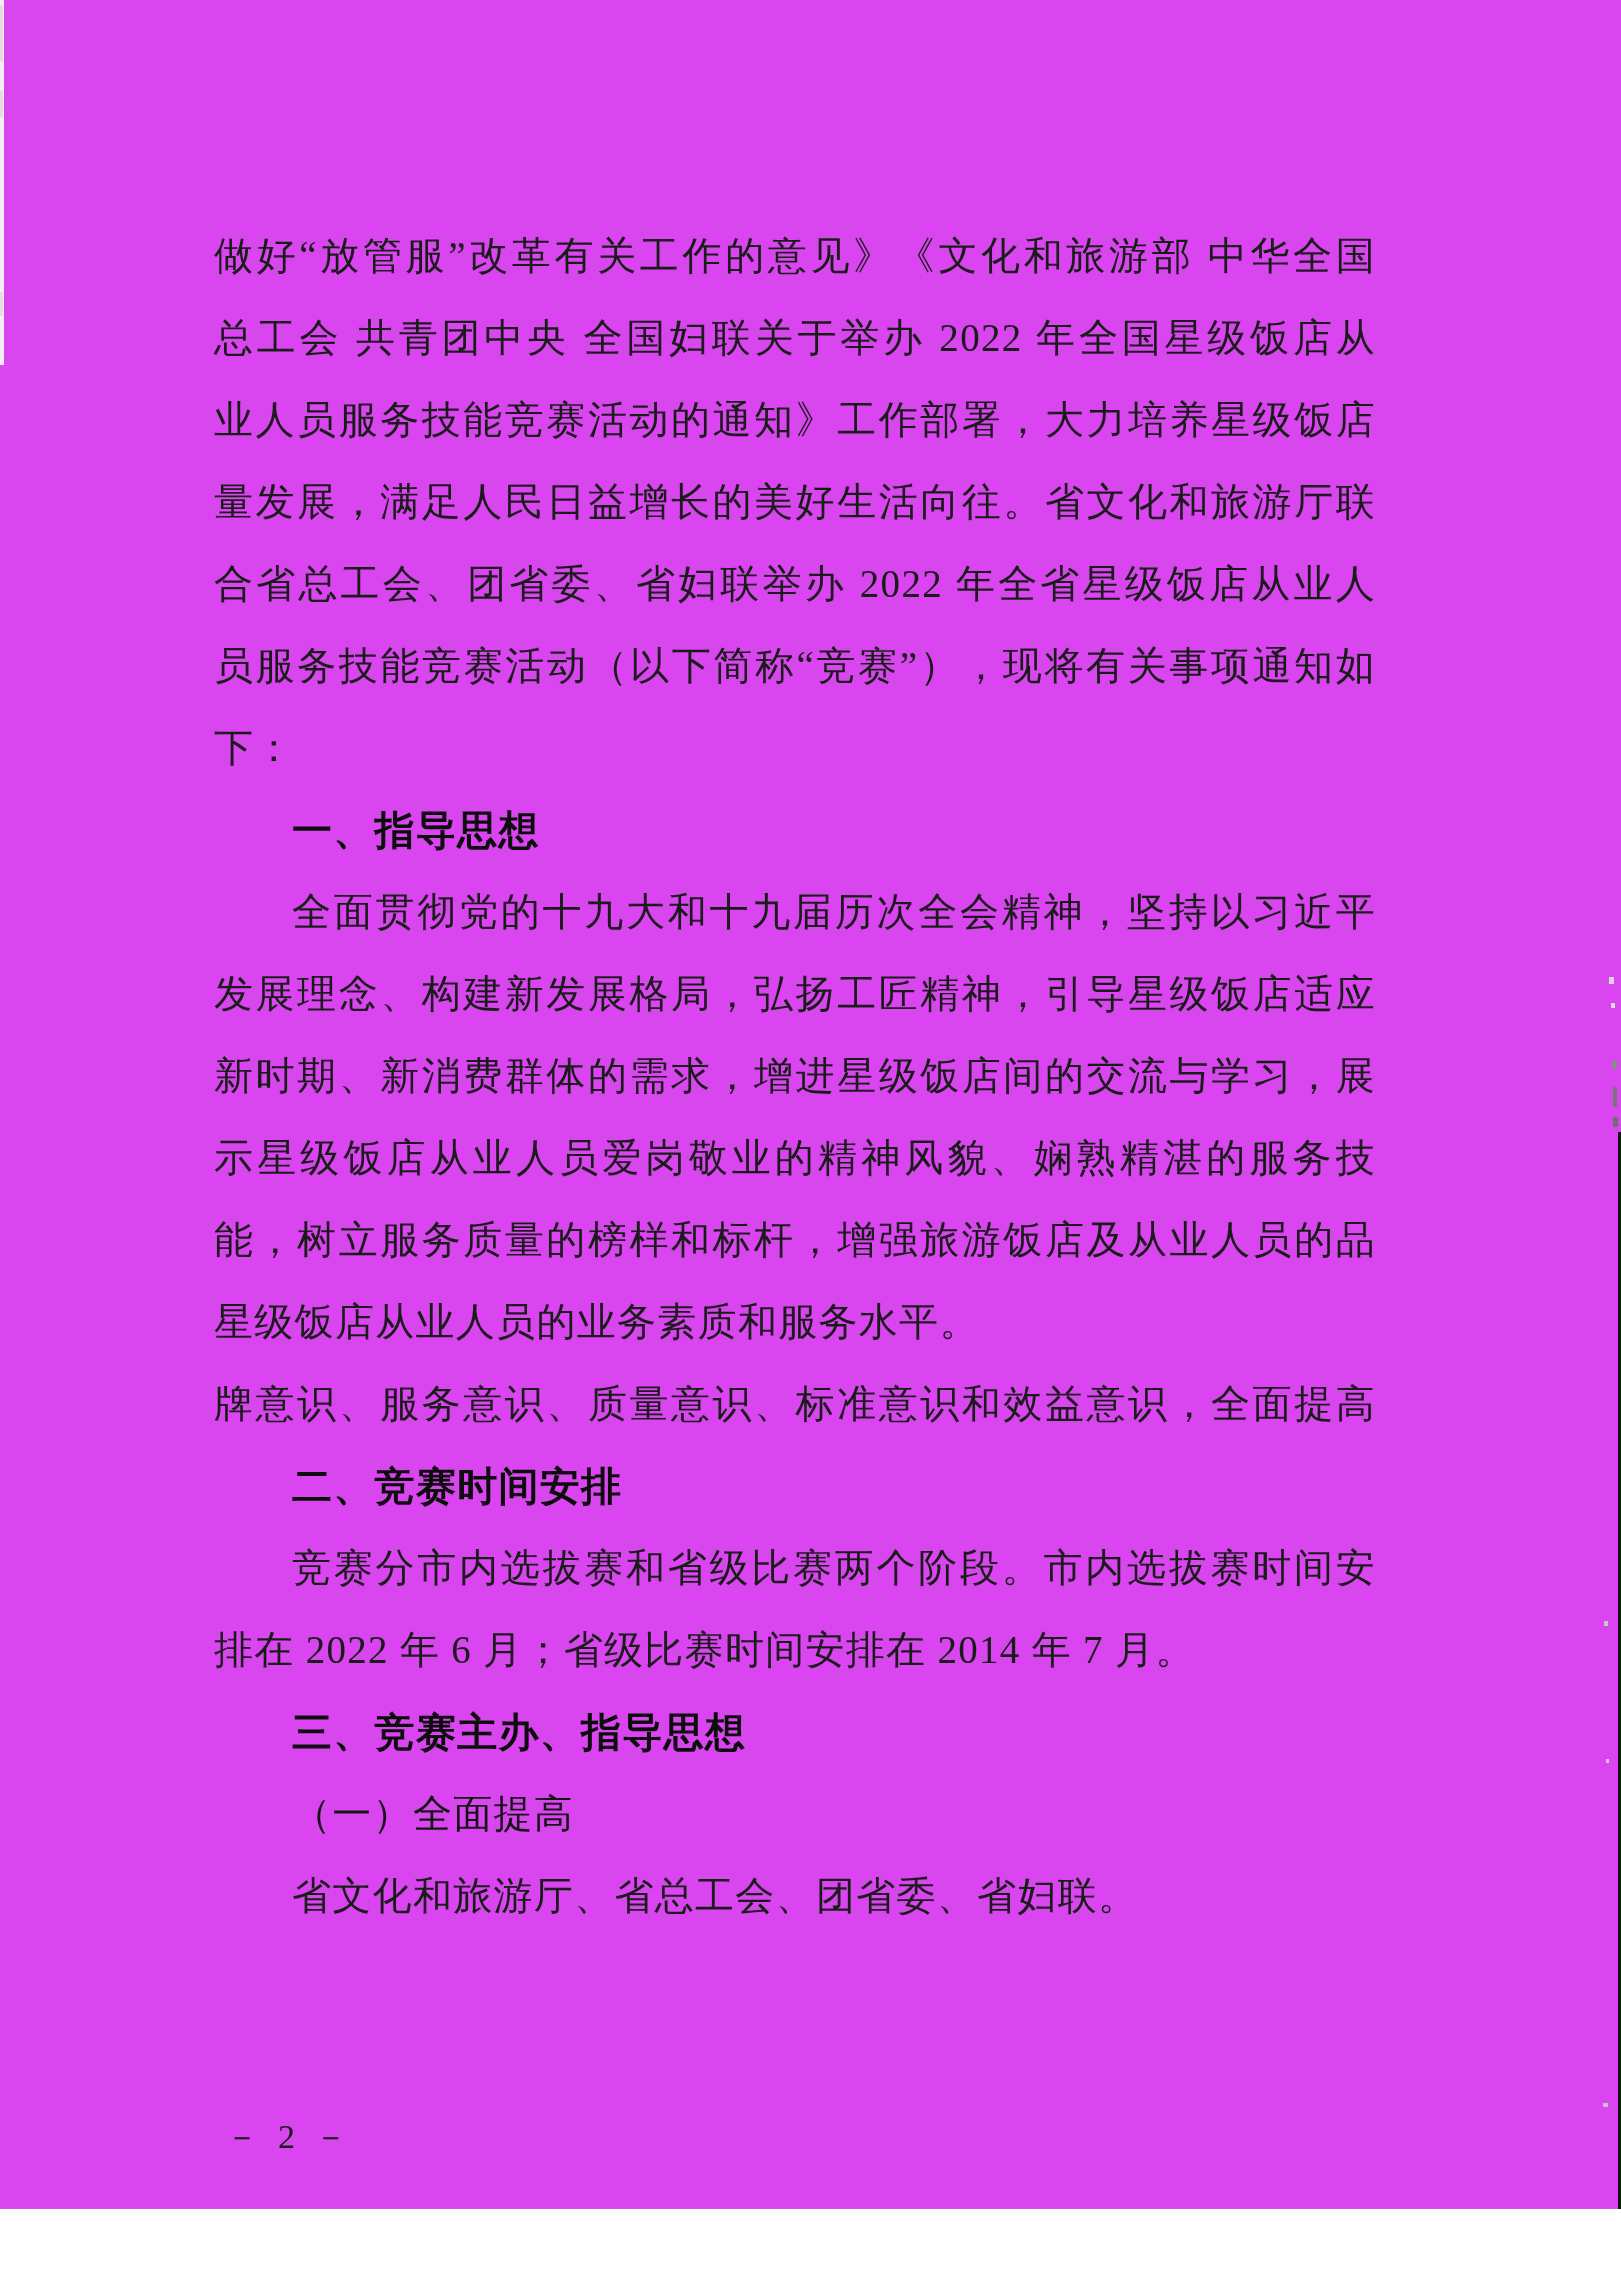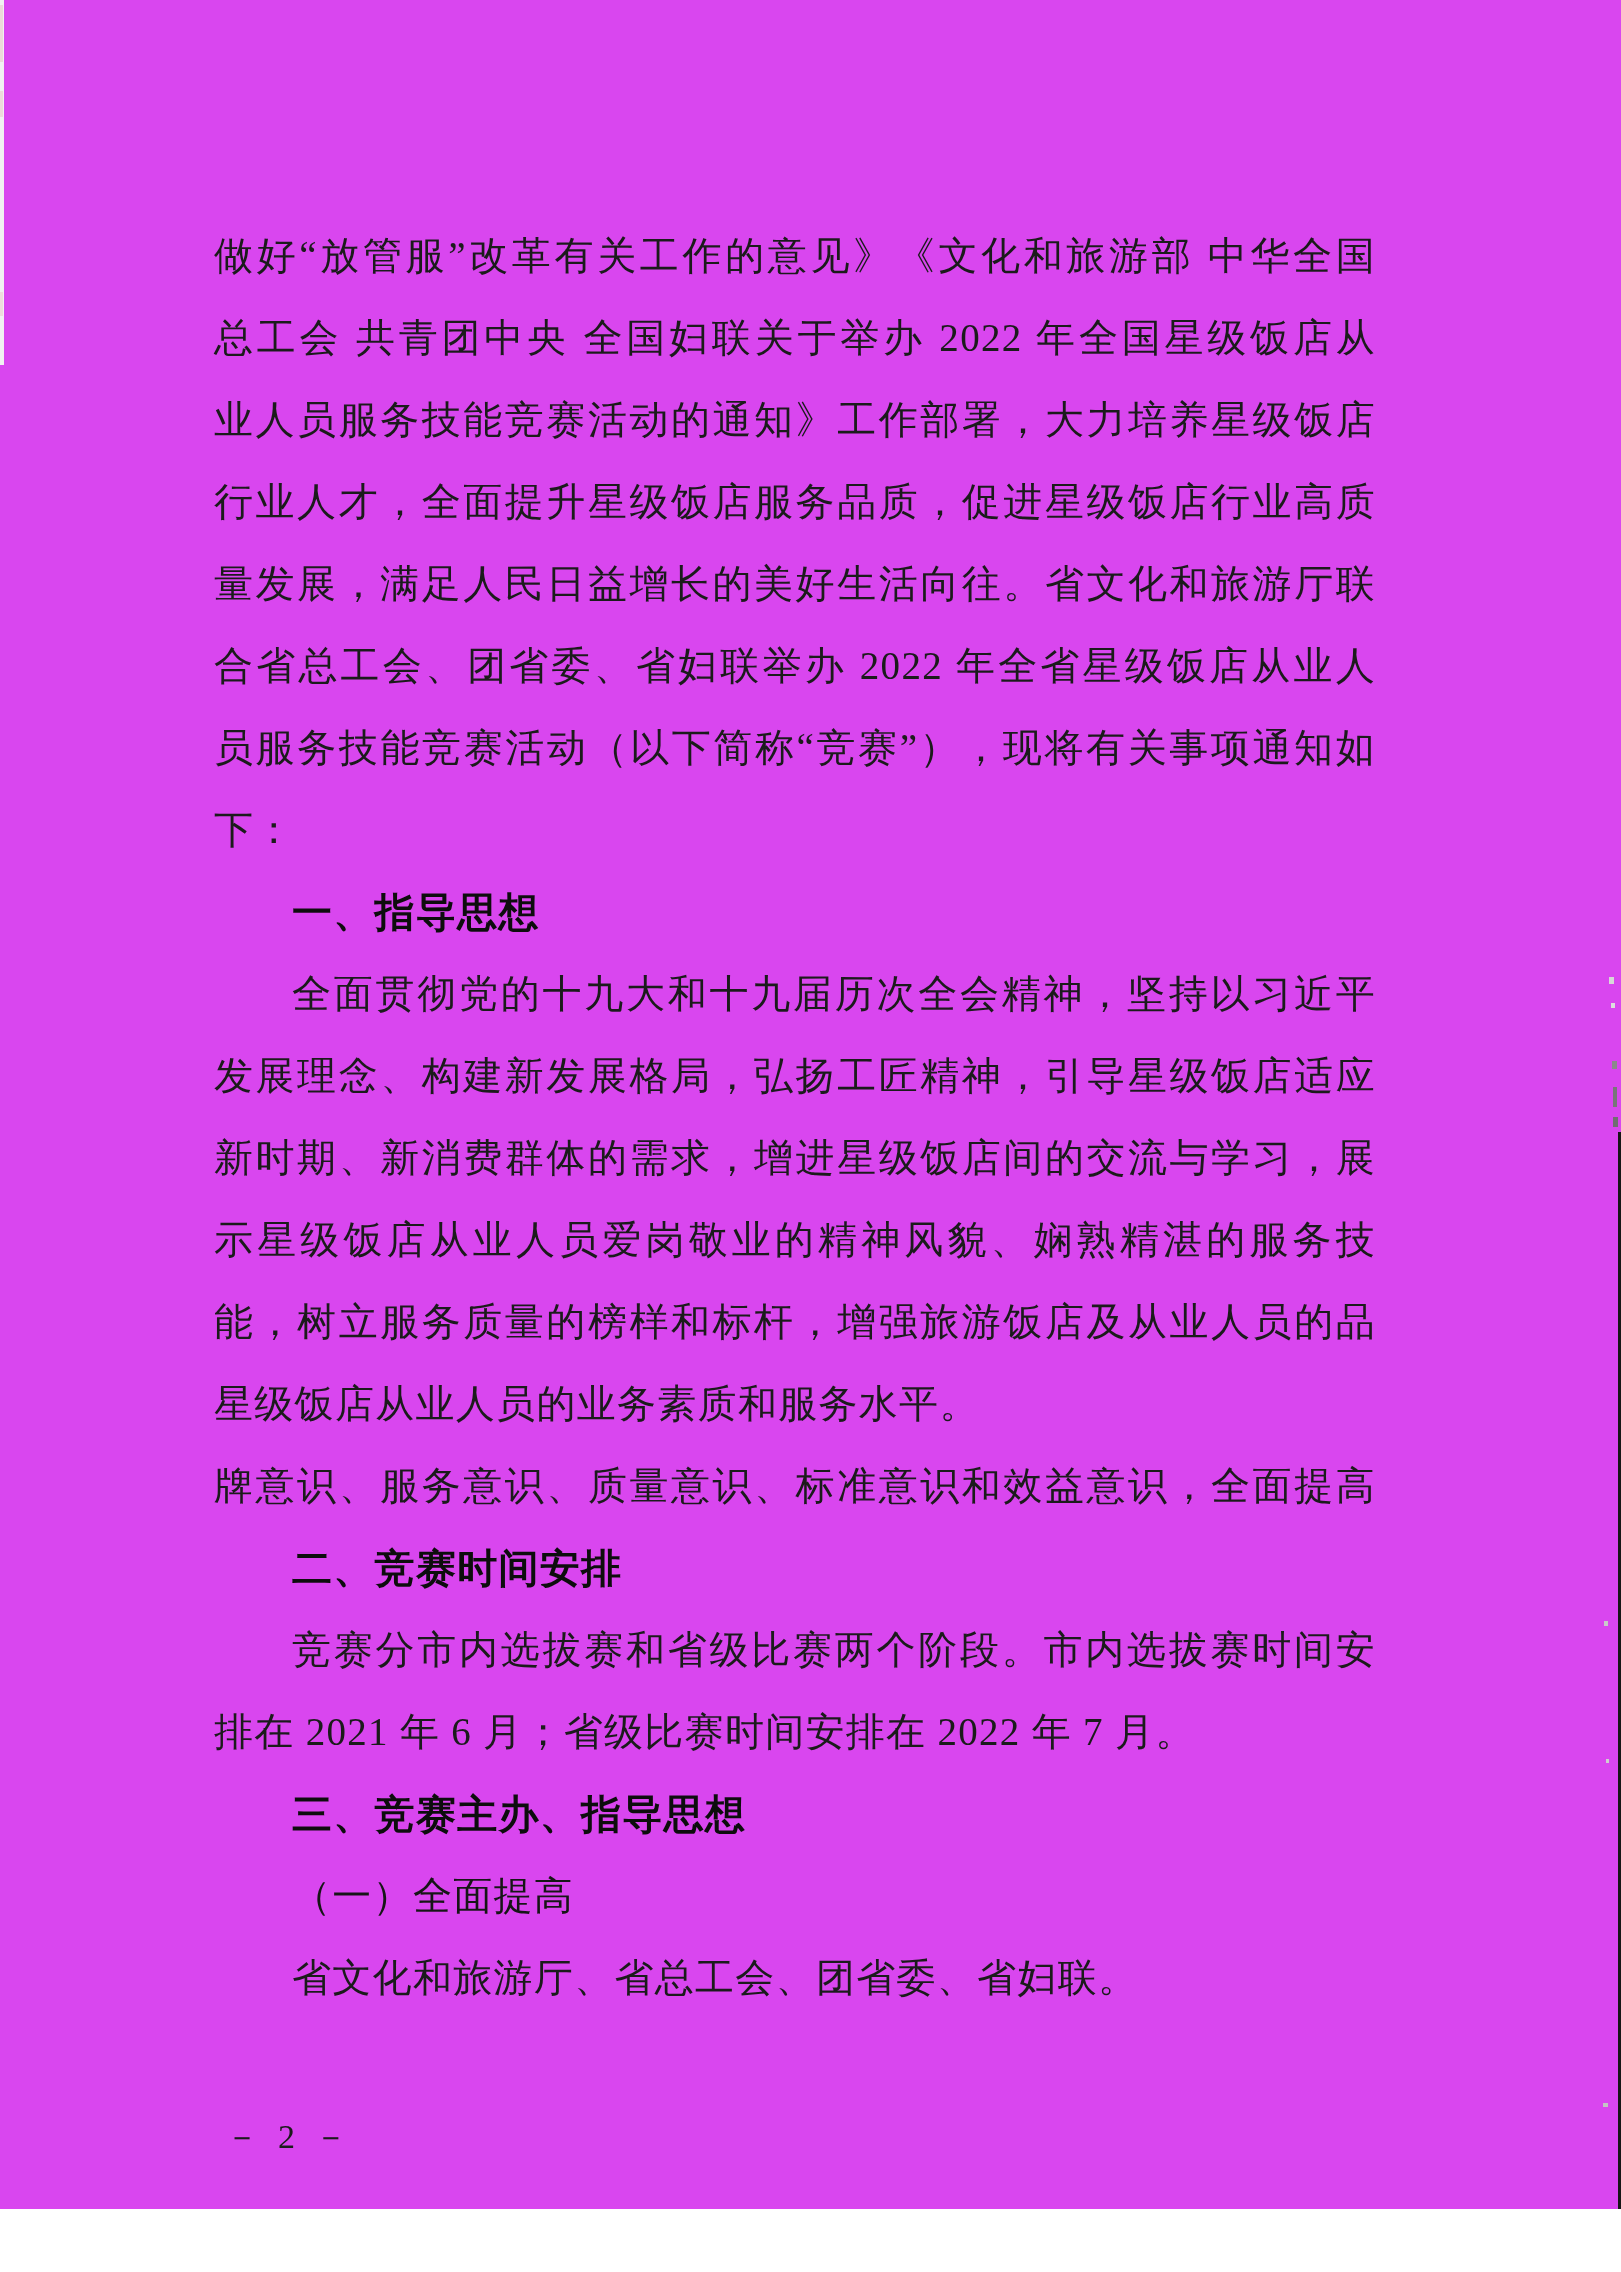--- a/index.html
+++ b/index.html
@@ -51,36 +51,35 @@
 </style>
 </head>
 <body>
 
 <div class="page">
 
   <div class="textblock" id="textblock">
       <div class="line body justify">做好“放管服”改革有关工作的意见》《文化和旅游部 中华全国</div>
       <div class="line body justify">总工会 共青团中央 全国妇联关于举办 2022 年全国星级饭店从</div>
       <div class="line body justify">业人员服务技能竞赛活动的通知》工作部署，大力培养星级饭店</div>
-      <div class="line body justify">行业人才，全面提升星级饭店服务品质，促进星级饭店行业高质</div>
       <div class="line body justify">量发展，满足人民日益增长的美好生活向往。省文化和旅游厅联</div>
       <div class="line body justify">合省总工会、团省委、省妇联举办 2022 年全省星级饭店从业人</div>
       <div class="line body justify">员服务技能竞赛活动（以下简称“竞赛”），现将有关事项通知如</div>
       <div class="line body">下：</div>
       <div class="line heading indent">一、指导思想</div>
       <div class="line body justify indent">全面贯彻党的十九大和十九届历次全会精神，坚持以习近平</div>
       <div class="line body justify">发展理念、构建新发展格局，弘扬工匠精神，引导星级饭店适应</div>
       <div class="line body justify">新时期、新消费群体的需求，增进星级饭店间的交流与学习，展</div>
       <div class="line body justify">示星级饭店从业人员爱岗敬业的精神风貌、娴熟精湛的服务技</div>
       <div class="line body justify">能，树立服务质量的榜样和标杆，增强旅游饭店及从业人员的品</div>
       <div class="line body">星级饭店从业人员的业务素质和服务水平。</div>
       <div class="line body justify">牌意识、服务意识、质量意识、标准意识和效益意识，全面提高</div>
       <div class="line heading indent">二、竞赛时间安排</div>
       <div class="line body justify indent">竞赛分市内选拔赛和省级比赛两个阶段。市内选拔赛时间安</div>
-      <div class="line body">排在 2021 年 6 月；省级比赛时间安排在 2022 年 7 月。</div>
+      <div class="line body">排在 2022 年 6 月；省级比赛时间安排在 2014 年 7 月。</div>
       <div class="line heading indent">三、竞赛主办、指导思想</div>
       <div class="line subheading indent">（一）全面提高</div>
       <div class="line body indent">省文化和旅游厅、省总工会、团省委、省妇联。</div>
     </div>
 
   <div class="footer">－ 2 －</div>
 
   <div class="artifact edge-line"></div>
   <div class="spk" style="left:1612px;top:1061px;width:5.2px;height:7.8px;background:#8a8a8a;"></div>
   <div class="spk" style="left:1613px;top:1087px;width:3.9px;height:19.5px;background:#777777;"></div>

